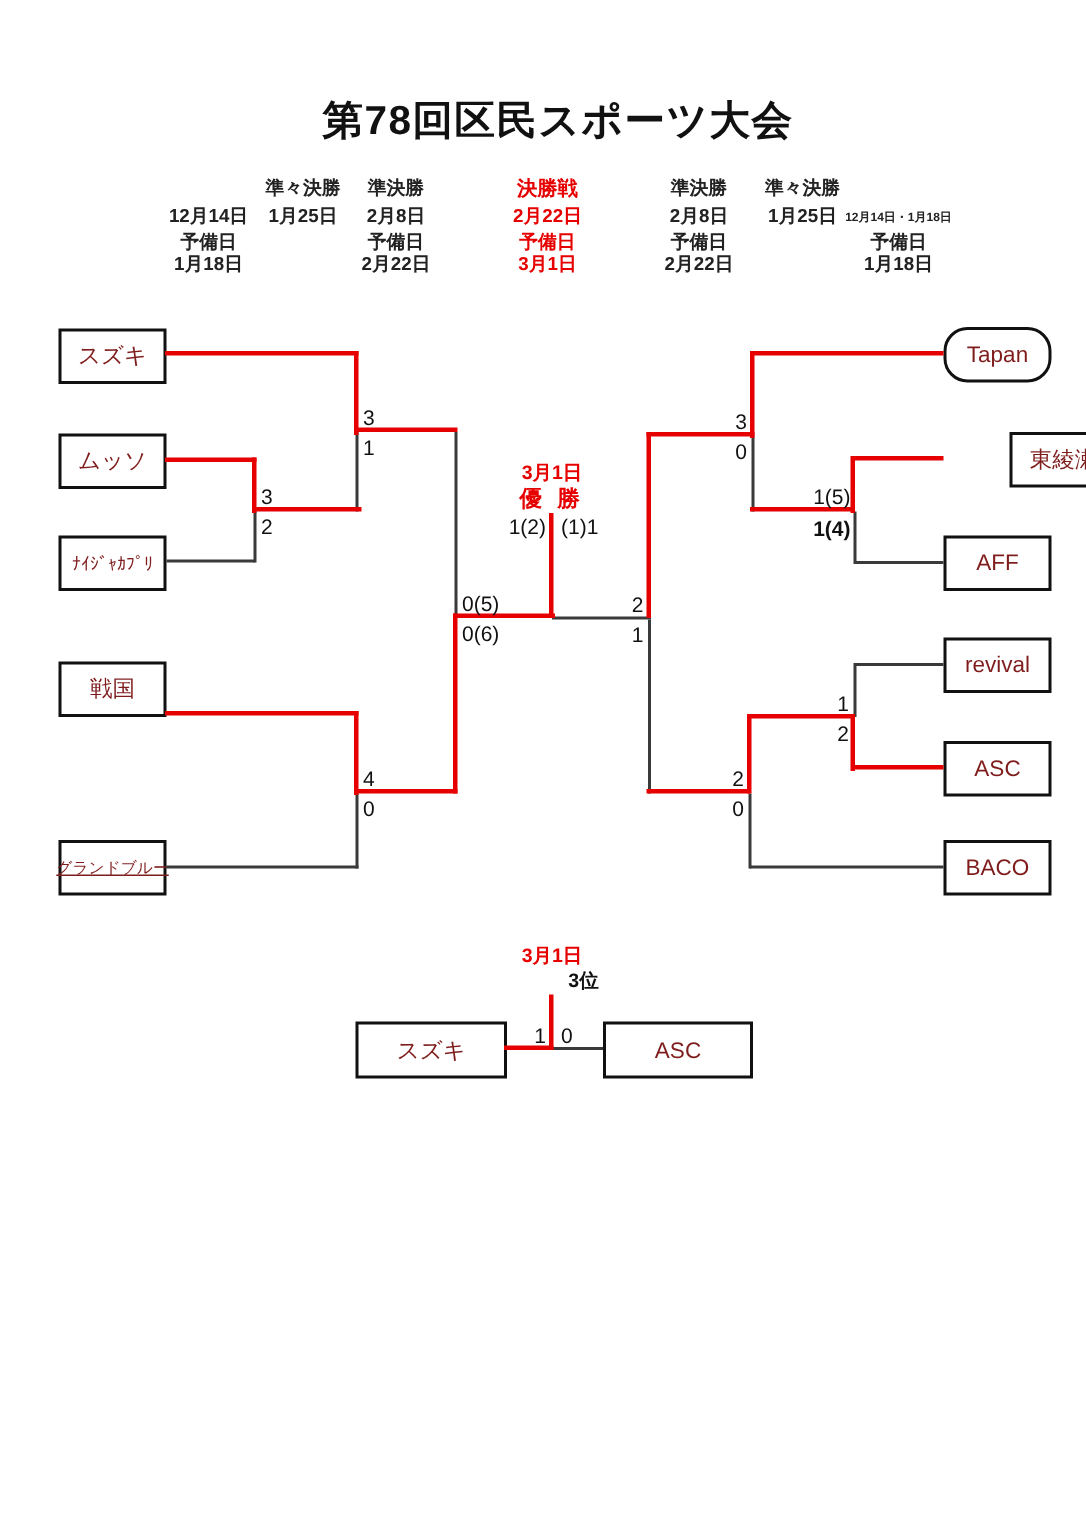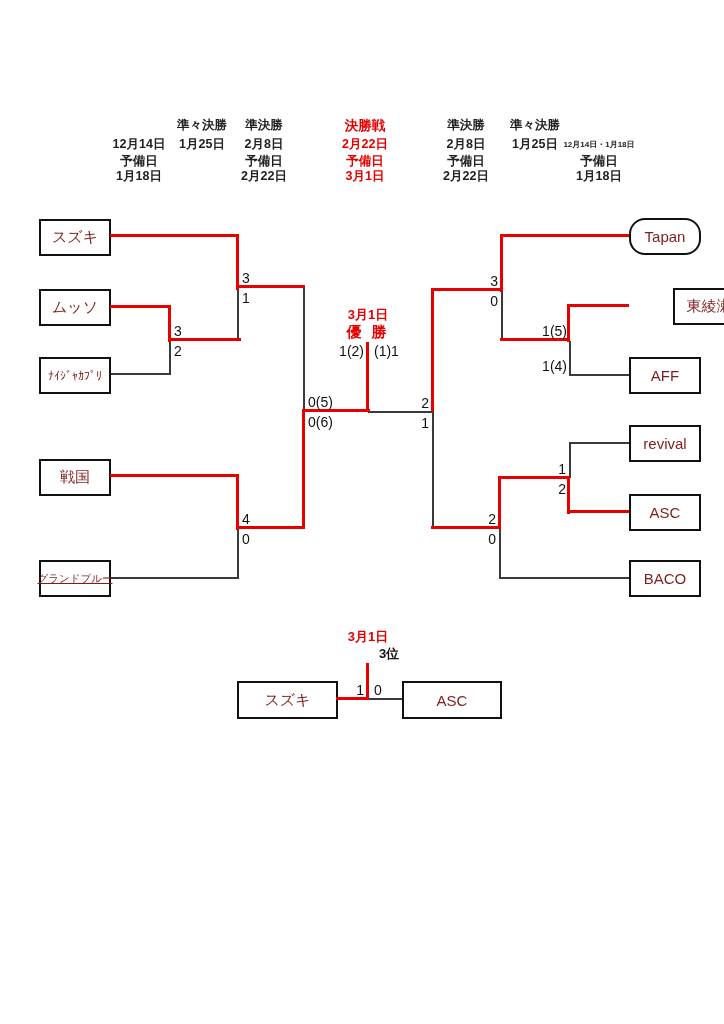--- a/index.html
+++ b/index.html
@@ -34,20 +34,21 @@
   .clabel { position:absolute; transform:translateX(-50%); white-space:nowrap;
             font-weight:bold; z-index:3; }
   .clabel.red { color:var(--red); }
   .clabel.blk { color:#111; }
 </style>
 </head>
 <body>
 
 <div id="page">
 
+  <div class="title">第78回区民スポーツ大会</div>
 
   <div class="sched" style="left:139px;top:135px;">
     <div>12月14日</div>
     <div class="t">予備日</div>
     <div class="t">1月18日</div>
   </div>
   <div class="sched" style="left:202px;top:116px;">
     <div>準々決勝</div>
     <div>1月25日</div>
   </div>
@@ -75,21 +76,21 @@
   </div>
   <div class="sched" style="left:599px;top:135px;">
     <div class="small">12月14日・1月18日</div>
     <div class="t">予備日</div>
     <div class="t">1月18日</div>
   </div>
 
   <div class="tbox" style="left:39px;top:219px;width:72px;height:37px;">スズキ</div>
   <div class="tbox" style="left:39px;top:289px;width:72px;height:37px;">ムッソ</div>
   <div class="tbox f12" style="left:39px;top:357px;width:72px;height:37px;">ﾅｲｼﾞｬｶﾌﾟﾘ</div>
-  <div class="tbox" style="left:39px;top:459px;width:72px;height:37px;">戦国</div>
+  <div class="tbox" style="left:39px;top:441px;width:72px;height:37px;">戦国</div>
   <div class="tbox f10" style="left:39px;top:560px;width:72px;height:37px;">グランドブルー</div>
 
   <div class="tbox" style="left:629px;top:218px;width:72px;height:37px;border-radius:16px;">Tapan</div>
   <div class="tbox" style="left:629px;top:288px;width:72px;height:37px;margin-left:44px;">東綾瀬</div>
   <div class="tbox" style="left:629px;top:357px;width:72px;height:37px;">AFF</div>
   <div class="tbox" style="left:629px;top:425px;width:72px;height:37px;">revival</div>
   <div class="tbox" style="left:629px;top:494px;width:72px;height:37px;">ASC</div>
   <div class="tbox" style="left:629px;top:560px;width:72px;height:37px;">BACO</div>
 
   <div class="ln" style="left:169px;top:340px;width:2px;height:35px;"></div>
@@ -141,21 +142,21 @@
   <div class="sc" style="left:174px;top:323px;">3</div>
   <div class="sc" style="left:174px;top:343px;">2</div>
   <div class="sc" style="left:242px;top:511px;">4</div>
   <div class="sc" style="left:242px;top:531px;">0</div>
   <div class="sc" style="left:308px;top:394px;">0(5)</div>
   <div class="sc" style="left:308px;top:414px;">0(6)</div>
 
   <div class="sc ra" style="left:468px;top:273px;width:30px;">3</div>
   <div class="sc ra" style="left:468px;top:293px;width:30px;">0</div>
   <div class="sc ra" style="left:517px;top:323px;width:50px;">1(5)</div>
-  <div class="sc ra" style="left:517px;top:358px;width:50px;">1(4)</div>
+  <div class="sc ra" style="left:517px;top:344px;width:50px;font-weight:bold;">1(4)</div>
   <div class="sc ra" style="left:536px;top:461px;width:30px;">1</div>
   <div class="sc ra" style="left:536px;top:481px;width:30px;">2</div>
   <div class="sc ra" style="left:466px;top:511px;width:30px;">2</div>
   <div class="sc ra" style="left:466px;top:531px;width:30px;">0</div>
   <div class="sc ra" style="left:399px;top:395px;width:30px;">2</div>
   <div class="sc ra" style="left:399px;top:415px;width:30px;">1</div>
 
   <div class="clabel red" style="left:368px;top:306px;font-size:13px;">3月1日</div>
   <div class="clabel red" style="left:368px;top:323px;font-size:15px;letter-spacing:3px;">優 勝</div>
   <div class="sc ra" style="left:312px;top:343px;width:52px;">1(2)</div>

